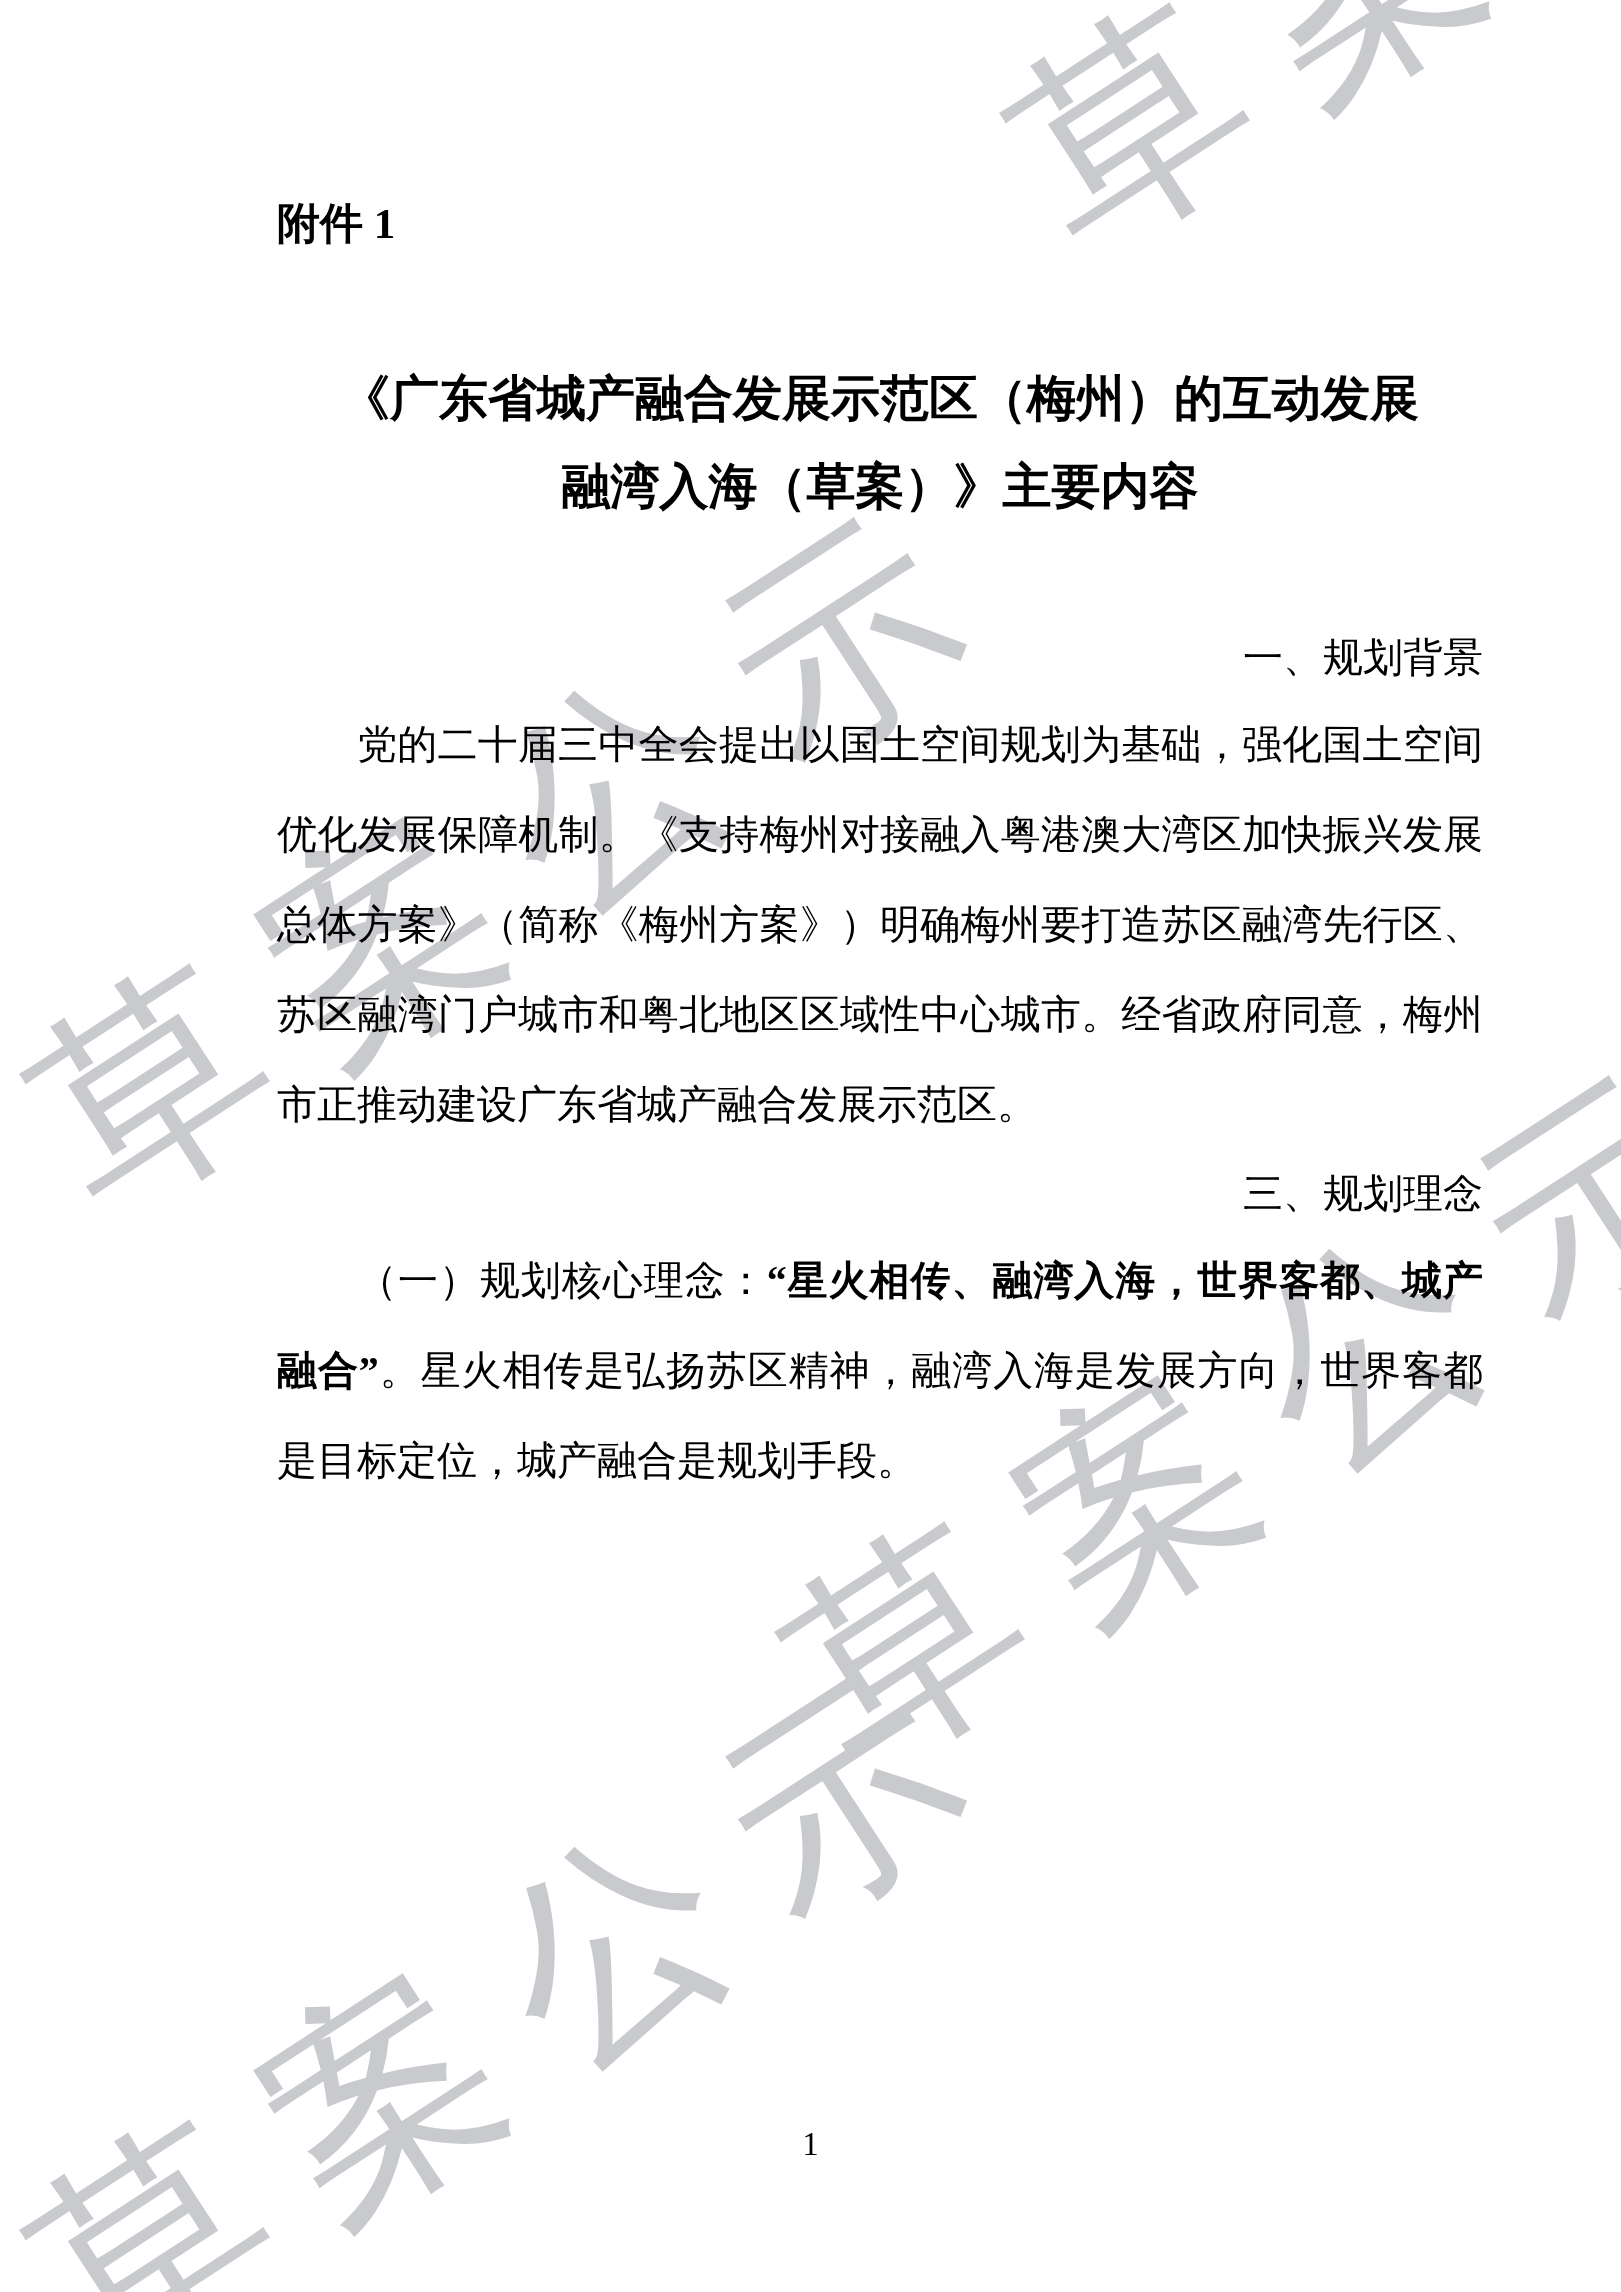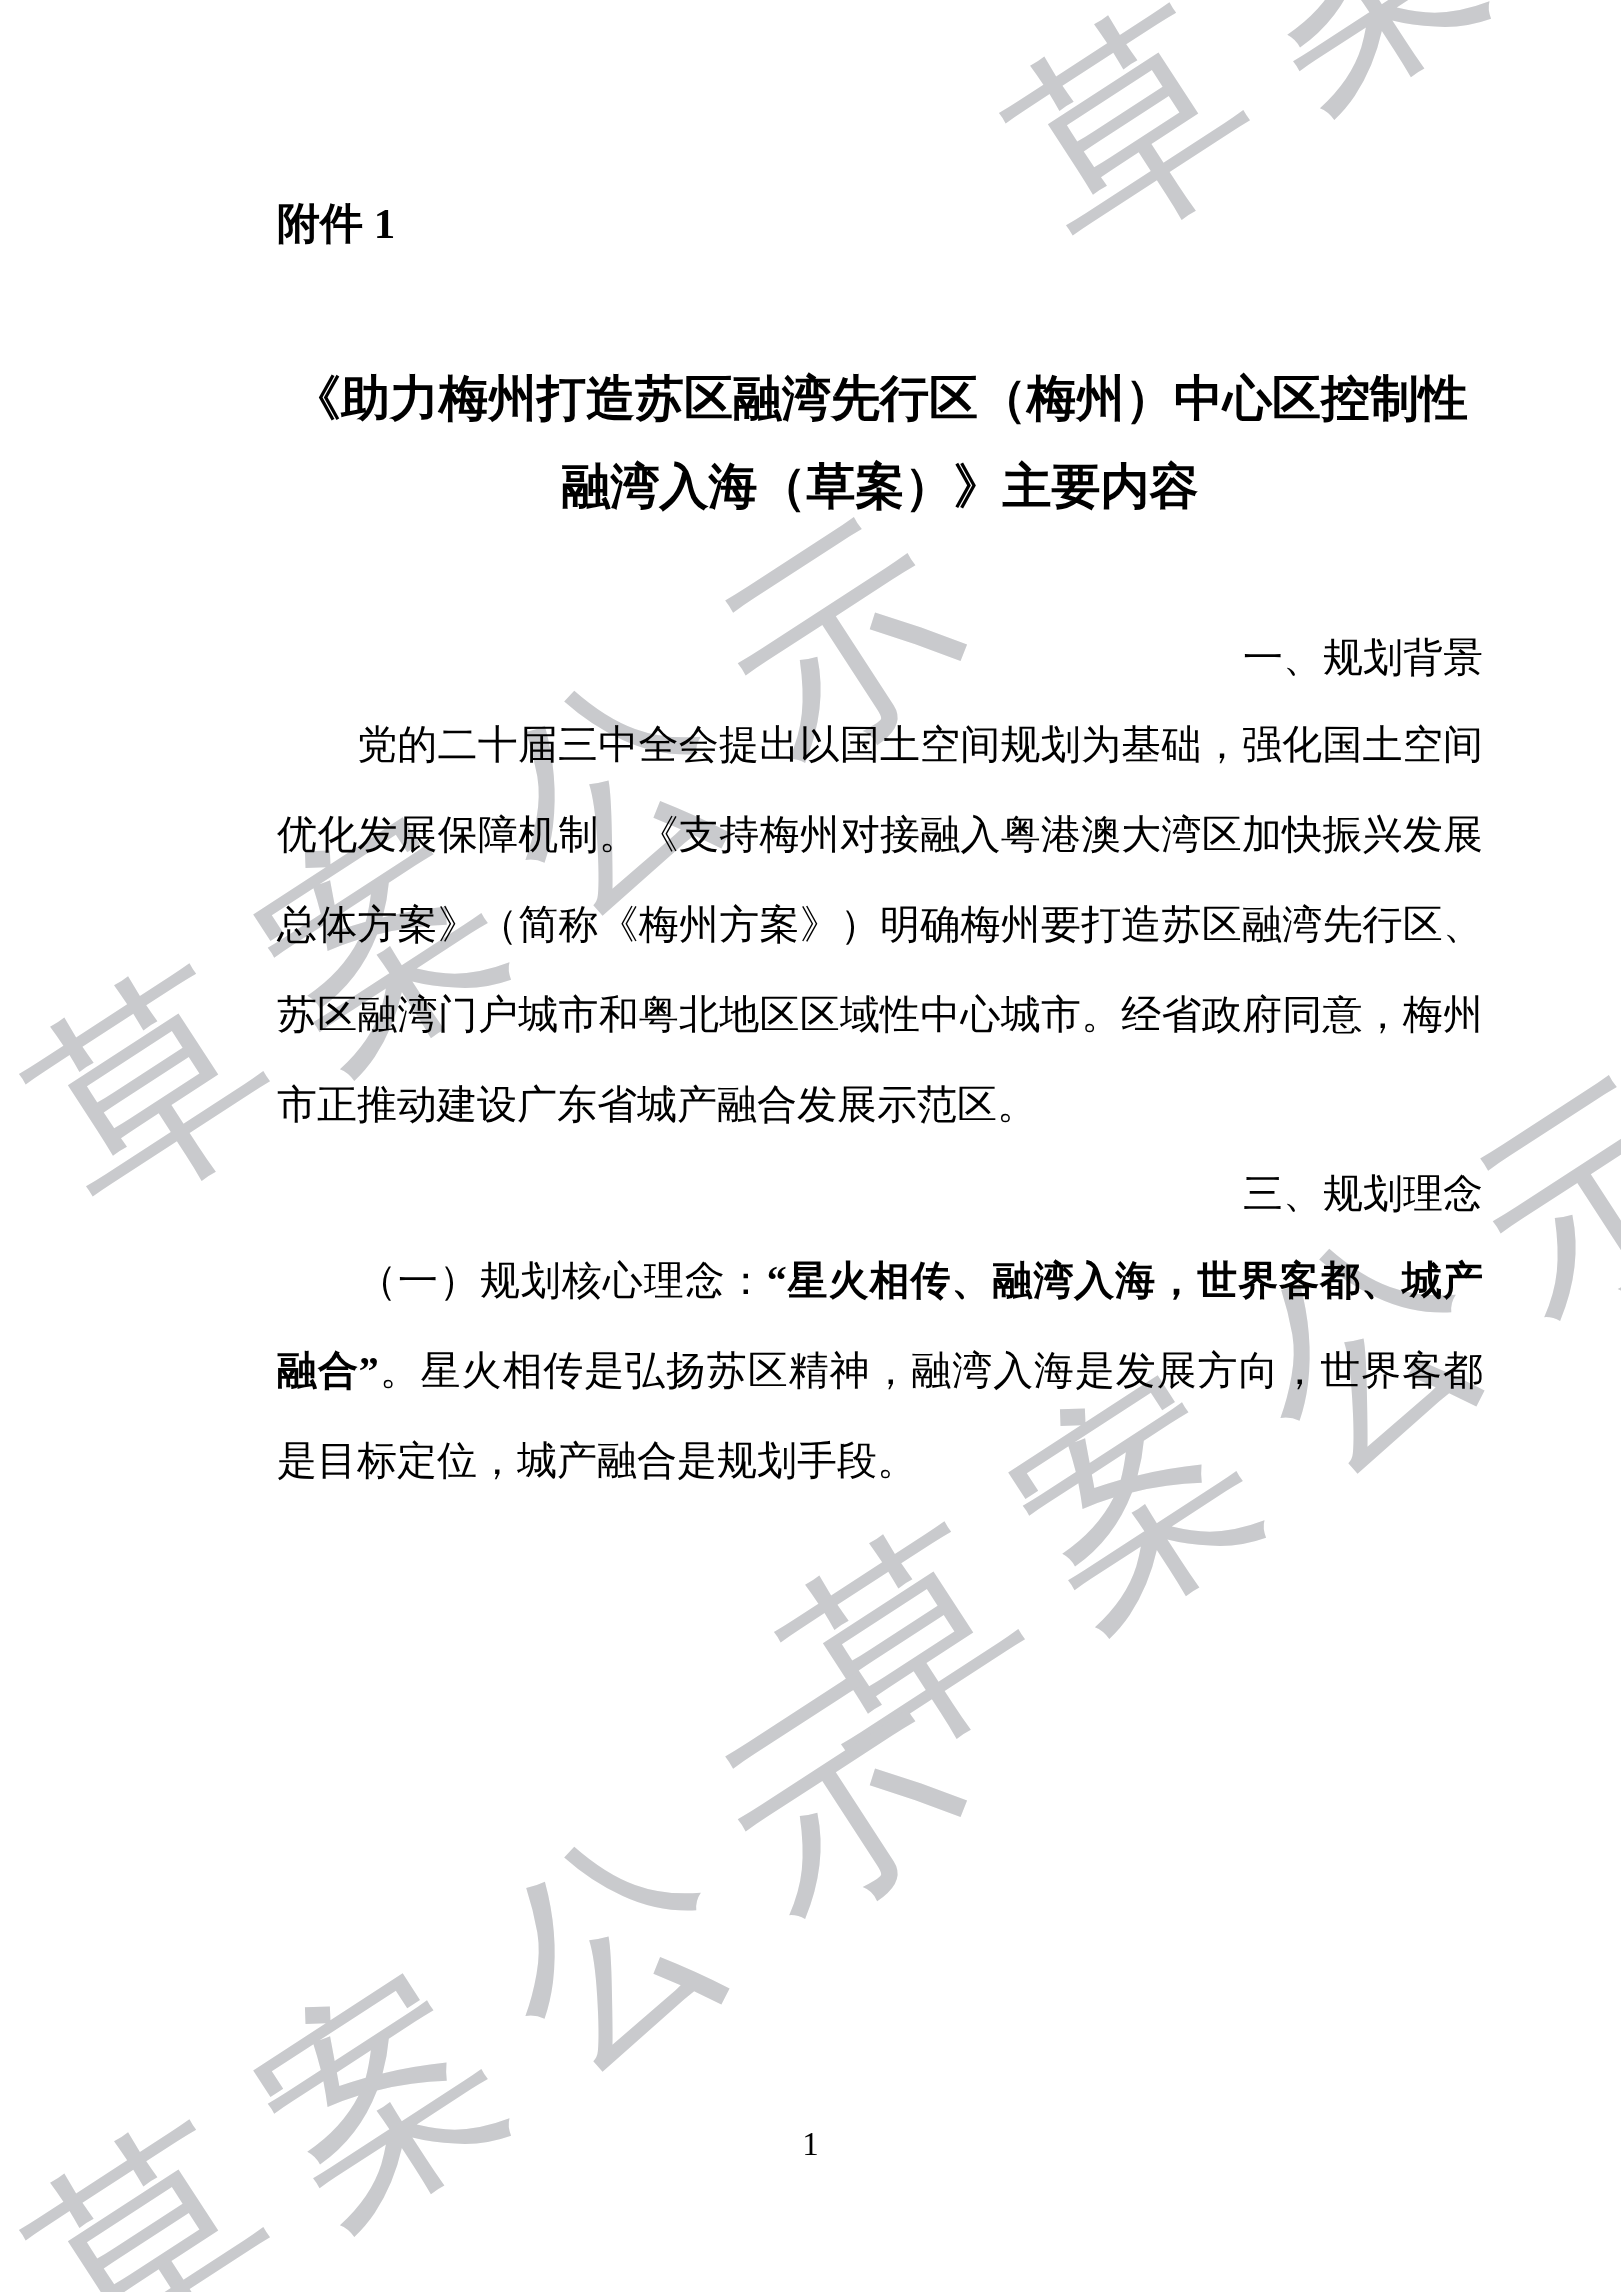--- a/index.html
+++ b/index.html
@@ -94,21 +94,21 @@
     <div class="wm wm-b" style="color: rgb(201, 202, 205);">草案公示</div>
     <div class="wm wm-c" style="color: rgb(201, 202, 205);">草案公示</div>
     <div class="wm wm-d" style="color: rgb(201, 202, 205);">草案公示</div>
   </div>
 
   <div class="content">
 
     <div class="attachment">附件 1</div>
 
     <div class="doc-title">
-      <div class="title-line">《助力梅州打造苏区融湾先行区（梅州）中心区控制性</div>
+      <div class="title-line">《广东省城产融合发展示范区（梅州）的互动发展</div>
       <div class="title-line">融湾入海（草案）》主要内容</div>
     </div>
 
     <div class="sections">
 
       <div class="section">
         <div class="section-heading">一、规划背景</div>
         <p class="para"><span>党的二十届三中全会提出以国土空间规划为基础，强化国土空间优化发展保障机制。《支持梅州对接融入粤港澳大湾区加快振兴发展总体方案》（简称《梅州方案》）明确梅州要打造苏区融湾先行区、苏区融湾门户城市和粤北地区区域性中心城市。经省政府同意，梅州市正推动建设广东省城产融合发展示范区。</span></p>
       </div>
 

